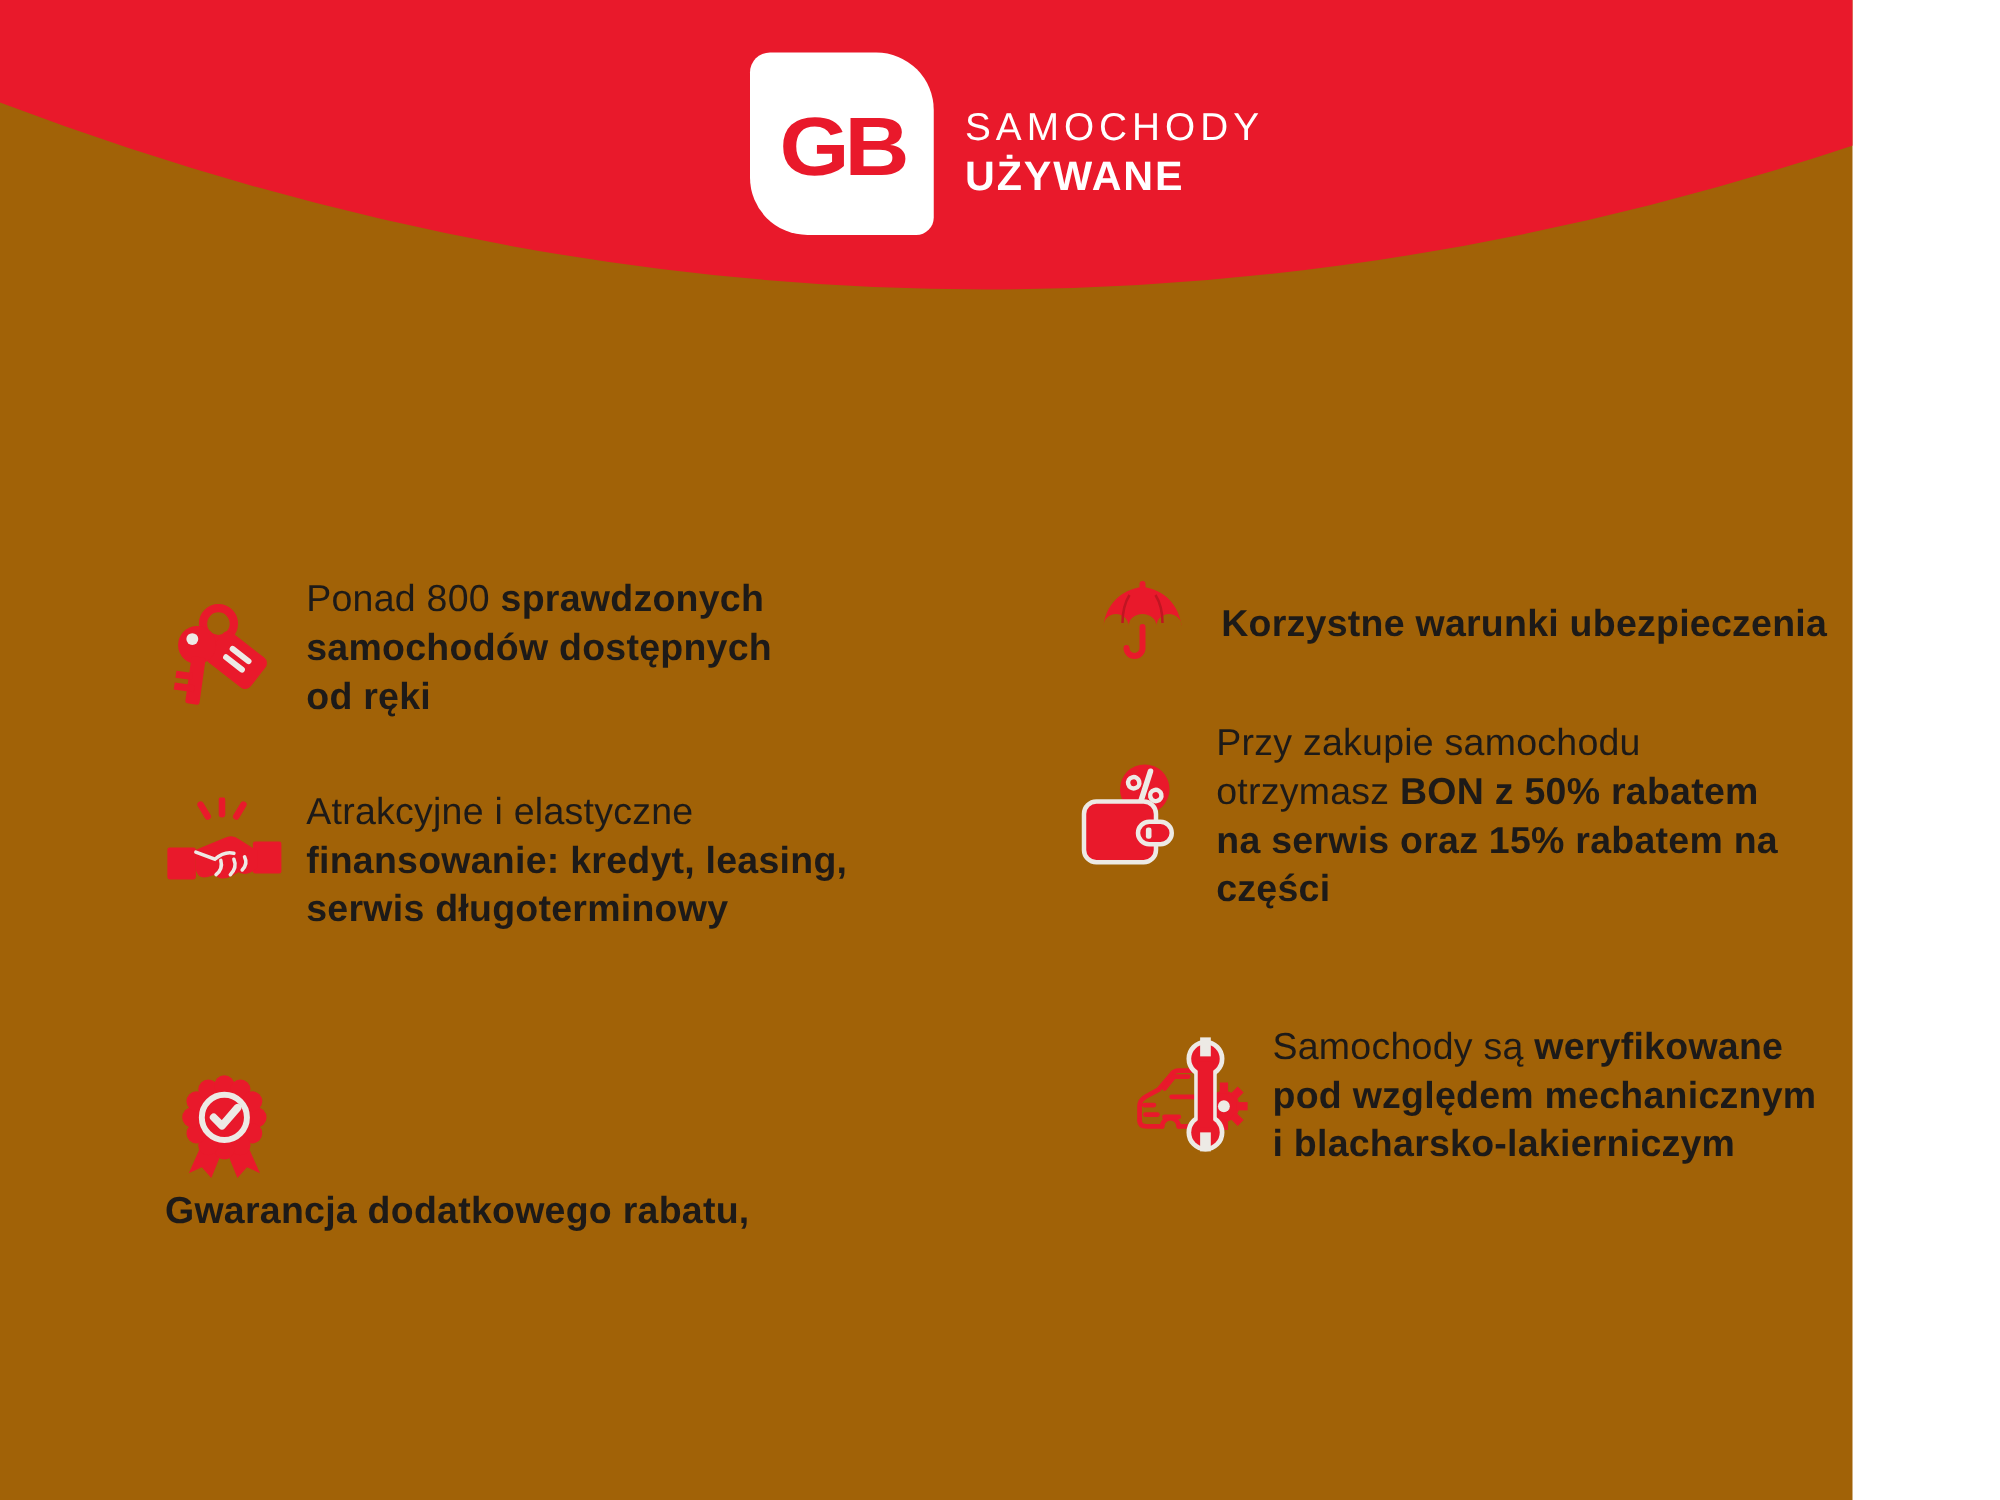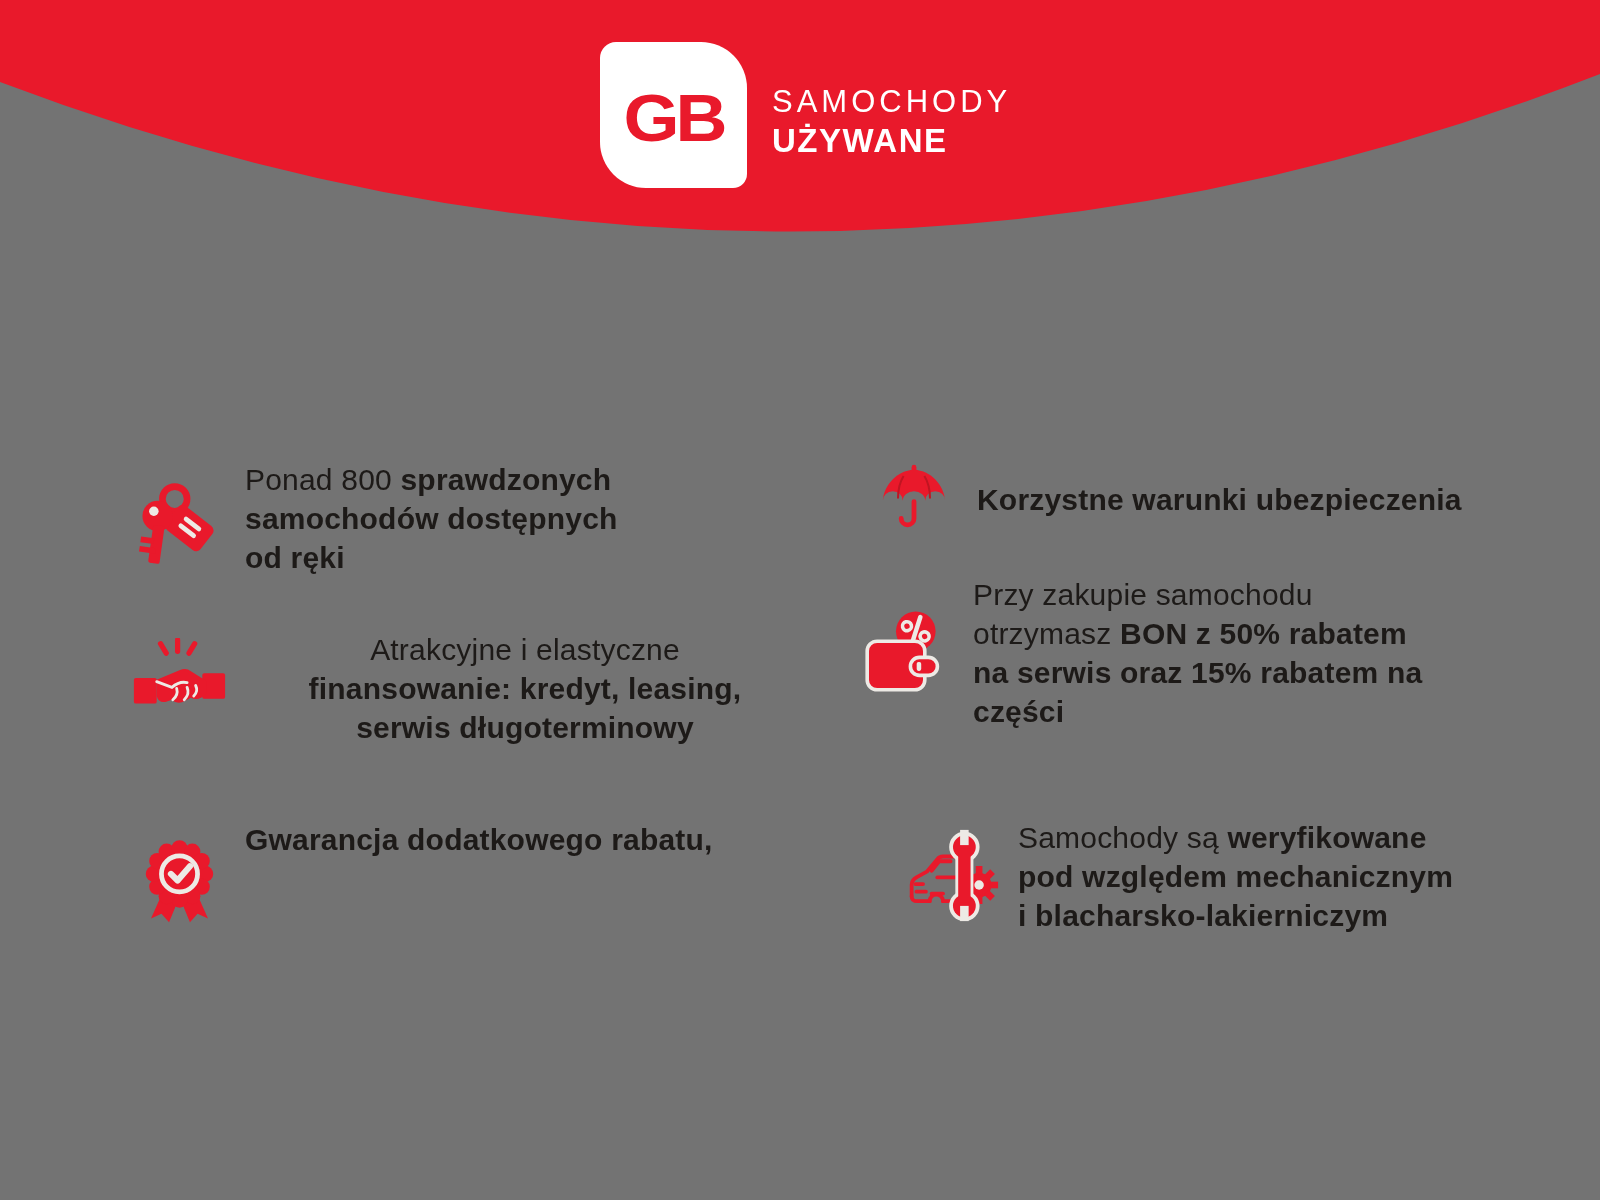--- a/index.html
+++ b/index.html
@@ -1,17 +1,17 @@
 <!DOCTYPE html>
 <html><head>
 <meta charset="utf-8">
 <style>
   html,body{margin:0;padding:0;}
   body{font-family:"Liberation Sans","DejaVu Sans",sans-serif;}
-  .stage{position:relative;width:1600px;height:1200px;background:#737373;overflow:hidden;}
+  .stage{position:relative;width:1482px;height:1200px;background:#a16207;overflow:hidden;}
 
   
   .header-curve{position:absolute;top:0;left:0;display:block;}
   .logo-card{
     position:absolute;left:600px;top:42px;width:147px;height:146px;
     background:#ffffff;border-radius:16px 46px 14px 46px;
     display:flex;align-items:center;justify-content:center;
   }
   .logo-monogram{
     color:#e9192b;font-weight:800;font-size:72px;letter-spacing:-4px;
@@ -24,22 +24,22 @@
   
   .feature{position:absolute;display:flex;align-items:flex-start;}
   .feature-icon{flex:0 0 auto;}
   .feature-text{
     width:560px;font-size:30px;line-height:39px;color:#1d1a18;
     white-space:pre-line;letter-spacing:.2px;
   }
   .feature-text .b{font-weight:700;}
 
   .f-l1{left:132px;top:460px;}
-  .f-l2{left:132px;top:630px;text-align:center;}
-  .f-l3{left:132px;top:820px;}
+  .f-l2{left:132px;top:630px;}
+  .f-l3{left:132px;top:840px;flex-direction:column;}
   .f-r1{left:864px;top:458px;}
   .f-r2{left:860px;top:575px;}
   .f-r3{left:905px;top:818px;}
 
   .f-l1 .feature-icon{width:95px;height:95px;margin-right:18px;margin-top:18px;}
   .f-l2 .feature-icon{width:95px;height:95px;margin-right:18px;margin-top:8px;}
   .f-l3 .feature-icon{width:95px;height:95px;margin-right:18px;margin-top:14px;}
   .f-r1 .feature-icon{width:80px;height:80px;margin-left:10px;margin-right:23px;margin-top:2px;}
   .f-r1 .feature-text{margin-top:22px;}
   .f-r2 .feature-icon{width:90px;height:90px;margin-right:23px;margin-top:32px;}

